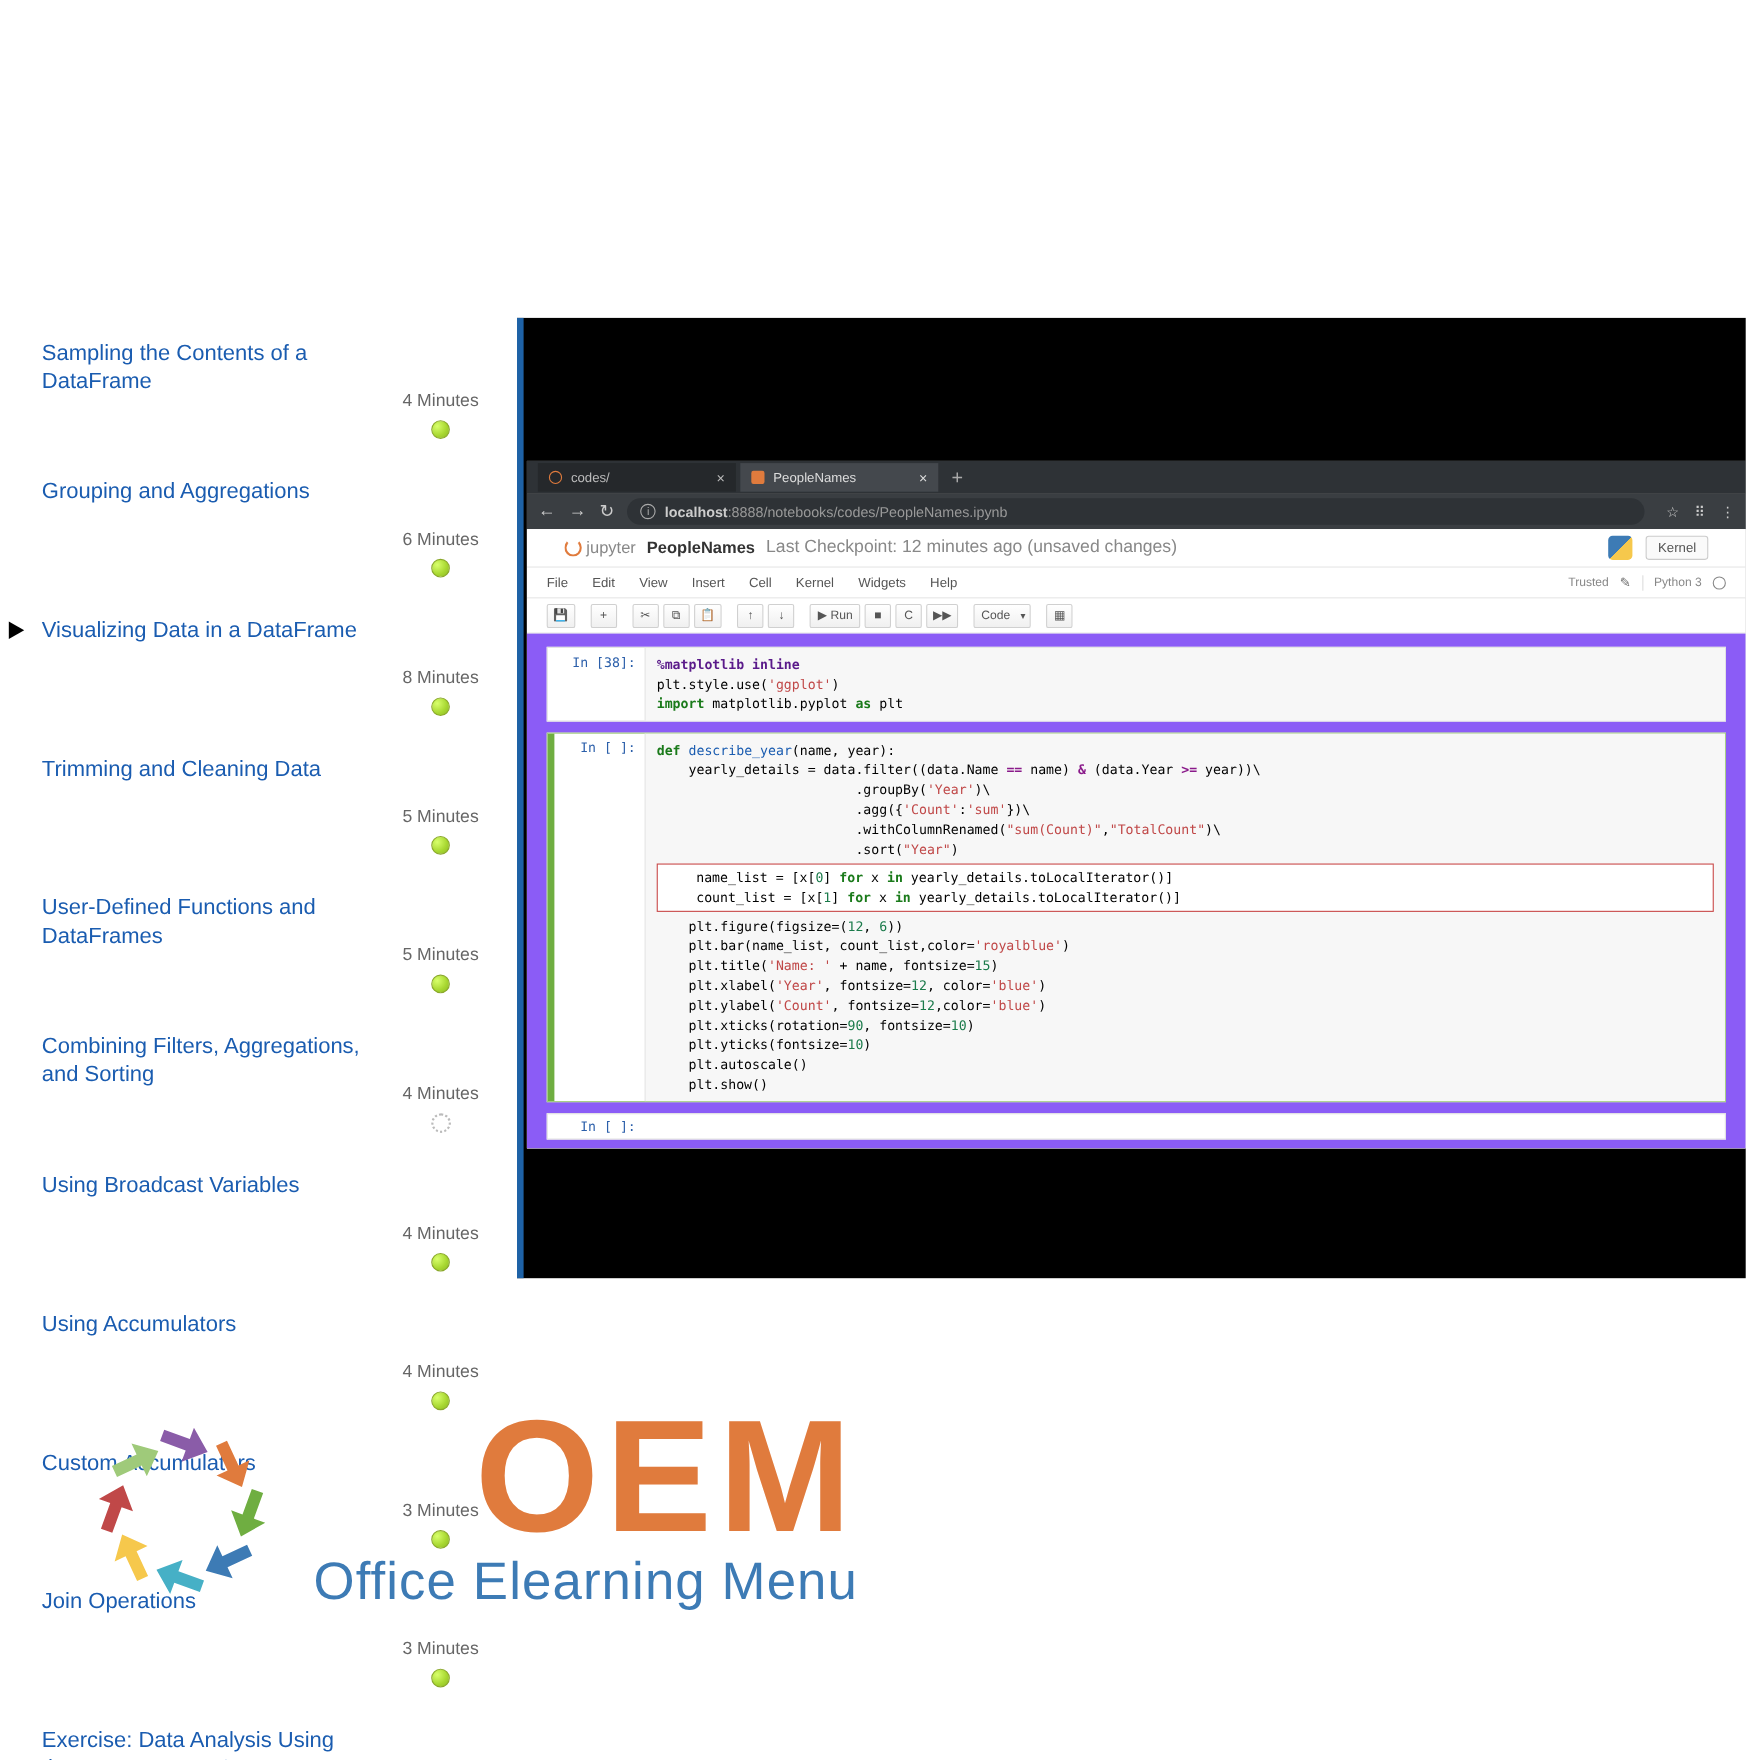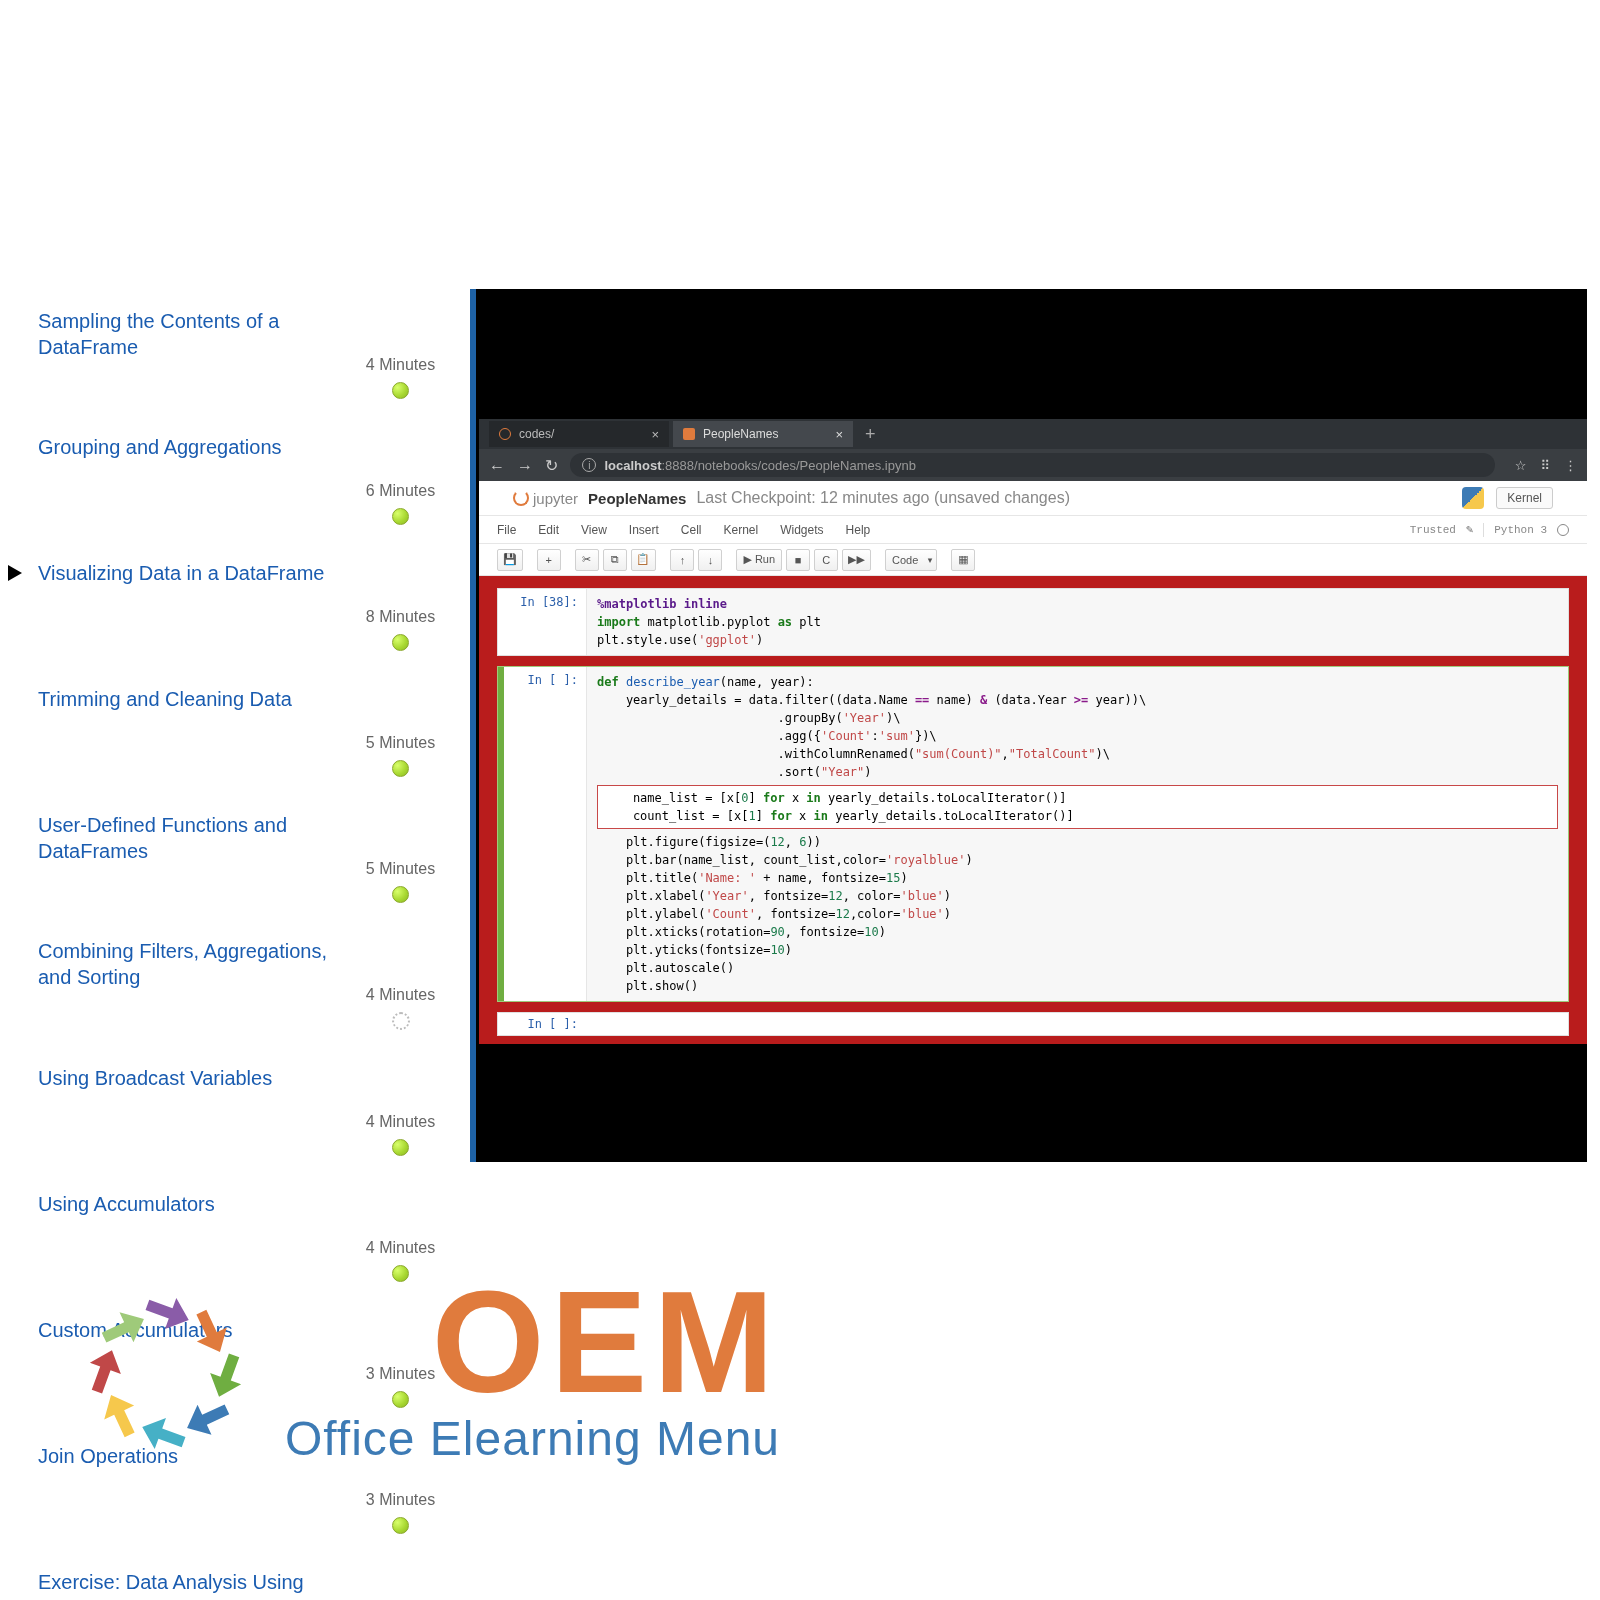--- a/index.html
+++ b/index.html
@@ -165,21 +165,21 @@
   .jup-menu {
     display: flex;
     align-items: center;
     padding: 0 18px;
     height: 28px;
     gap: 22px;
     color: #555;
     font-size: 12px;
     border-bottom: 1px solid #e6e6e6;
   }
-  .jup-menu-right { margin-left:auto; display:flex; align-items:center; gap:10px; font-size:11px; color:#888;font-family:Liberation Mono, monospace; }
+  .jup-menu-right { margin-left:auto; display:flex; align-items:center; gap:10px; font-size:11px; color:#888; }
   .pencil { font-size:12px; color:#666; }
   .kernel-ind { width:12px; height:12px; border:1.5px solid #888; border-radius:50%; }
 
   .jup-tools {
     display: flex;
     align-items: center;
     padding: 4px 18px;
     gap: 4px;
     border-bottom: 1px solid #e6e6e6;
     height: 32px;
@@ -204,21 +204,21 @@
     background: linear-gradient(#fff,#f0f0f0);
     display:flex; align-items:center;
     border-radius:2px;
     position:relative;
   }
   .tsel::after { content:"▾"; position:absolute; right:4px; font-size:9px; color:#555; }
   .tgap { width:6px; }
 
   .jup-body {
     flex:1;
-    background:#b91c1c;
+    background:#8b5cf6;
     padding: 12px 18px;
     overflow: hidden;
   }
 
   .cell {
     display:flex;
     background:#fff;
     border:1px solid #e0e0e0;
     margin-bottom: 10px;
   }
@@ -483,21 +483,21 @@
           </span>
         <span class="tgap"></span>
         <span class="tbtn">▦</span>
       </div>
 
       <div class="jup-body">
 
         <div id="cells-root">
             <div class="cell">
               <div class="cell-prompt">In [38]:</div>
-              <div class="cell-code"><div><span class="c-mag">%matplotlib inline</span></div><div><span class="c-kw">import</span><span> matplotlib.pyplot </span><span class="c-kw">as</span><span> plt</span></div><div><span>plt.style.use(</span><span class="c-str">'ggplot'</span><span>)</span></div></div>
+              <div class="cell-code"><div><span class="c-mag">%matplotlib inline</span></div><div><span>plt.style.use(</span><span class="c-str">'ggplot'</span><span>)</span></div><div><span class="c-kw">import</span><span> matplotlib.pyplot </span><span class="c-kw">as</span><span> plt</span></div></div>
             </div>
             <div class="cell active">
               <div class="cell-prompt">In [ ]:</div>
               <div class="cell-code"><div><span class="c-kw">def</span><span> </span><span class="c-def">describe_year</span><span>(name, year):</span></div><div><span></span></div><div><span>    yearly_details = data.filter((data.Name </span><span class="c-op">==</span><span> name) </span><span class="c-op">&amp;</span><span> (data.Year </span><span class="c-op">&gt;=</span><span> year))\</span></div><div><span>                         .groupBy(</span><span class="c-str">'Year'</span><span>)\</span></div><div><span>                         .agg({</span><span class="c-str">'Count'</span><span>:</span><span class="c-str">'sum'</span><span>})\</span></div><div><span>                         .withColumnRenamed(</span><span class="c-str">"sum(Count)"</span><span>,</span><span class="c-str">"TotalCount"</span><span>)\</span></div><div><span>                         .sort(</span><span class="c-str">"Year"</span><span>)</span></div><div><span></span></div><span class="hlbox"><div><span>    name_list = [x[</span><span class="c-num">0</span><span>] </span><span class="c-kw">for</span><span> x </span><span class="c-kw">in</span><span> yearly_details.toLocalIterator()]</span></div><div><span>    count_list = [x[</span><span class="c-num">1</span><span>] </span><span class="c-kw">for</span><span> x </span><span class="c-kw">in</span><span> yearly_details.toLocalIterator()]</span></div></span><div><span></span></div><div><span>    plt.figure(figsize=(</span><span class="c-num">12</span><span>, </span><span class="c-num">6</span><span>))</span></div><div><span>    plt.bar(name_list, count_list,color=</span><span class="c-str">'royalblue'</span><span>)</span></div><div><span></span></div><div><span>    plt.title(</span><span class="c-str">'Name: '</span><span> + name, fontsize=</span><span class="c-num">15</span><span>)</span></div><div><span>    plt.xlabel(</span><span class="c-str">'Year'</span><span>, fontsize=</span><span class="c-num">12</span><span>, color=</span><span class="c-str">'blue'</span><span>)</span></div><div><span>    plt.ylabel(</span><span class="c-str">'Count'</span><span>, fontsize=</span><span class="c-num">12</span><span>,color=</span><span class="c-str">'blue'</span><span>)</span></div><div><span></span></div><div><span>    plt.xticks(rotation=</span><span class="c-num">90</span><span>, fontsize=</span><span class="c-num">10</span><span>)</span></div><div><span>    plt.yticks(fontsize=</span><span class="c-num">10</span><span>)</span></div><div><span>    plt.autoscale()</span></div><div><span>    plt.show()</span></div></div>
             </div>
           </div>
         <div class="partial-cell">
           <div class="cell-prompt">In [ ]:</div>
         </div>
       </div>

